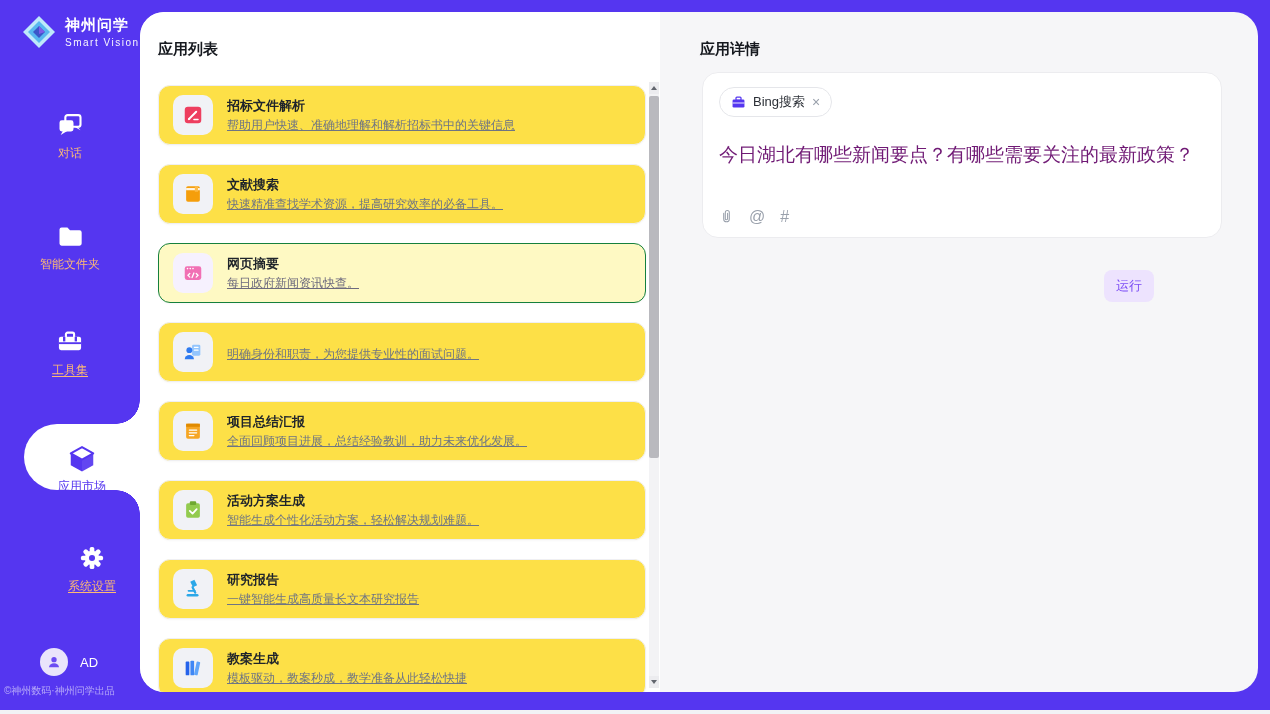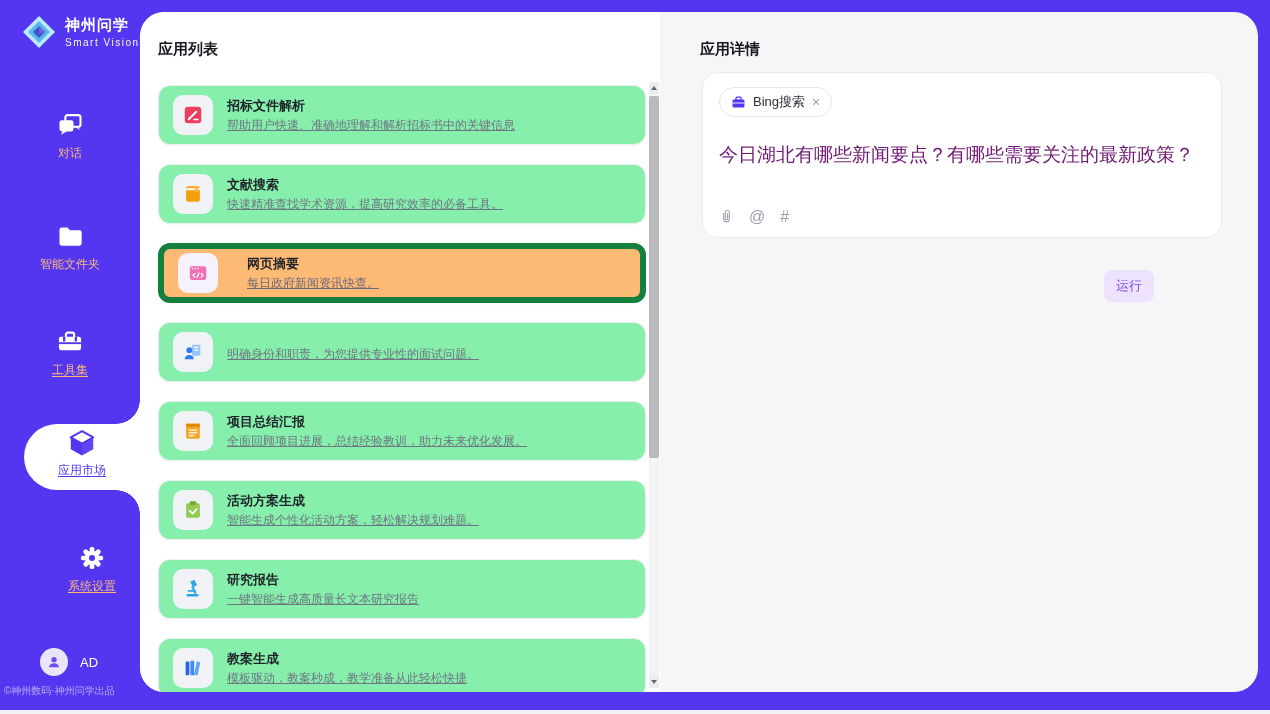--- a/index.html
+++ b/index.html
@@ -10,39 +10,39 @@
   .sidebar { position:absolute; left:0; top:0; width:140px; height:710px; color:#fff; }
   .logo { position:absolute; left:20px; top:13px; display:flex; align-items:center; }
   .logo-text { margin-left:7px; }
   .logo-name { font-size:15px; font-weight:bold; letter-spacing:1px; }
   .logo-sub { font-size:10px; letter-spacing:1.5px; margin-top:2px; opacity:.95; }
   .nav-item { position:absolute; left:0; width:140px; text-align:center; cursor:pointer; }
   .nav-item .nicon { display:block; margin:0 auto 6px; }
   .nav-label { font-size:12px; color:#fdba74; }
   .nav-label.u { text-decoration:underline; text-underline-offset:2px; }
   .nav-active-bubble { position:absolute; left:24px; top:424px; width:116px; height:66px; background:#fff;
-    border-radius:33px 0 0 33px; text-align:center; padding-top:4px; cursor:pointer; }
+    border-radius:33px 0 0 33px; text-align:center; padding-top:20px; cursor:pointer; }
   .nav-active-bubble::before { content:''; position:absolute; right:0; top:-24px; width:24px; height:24px;
     background:radial-gradient(circle at 0 0, rgba(0,0,0,0) 23.5px, #fff 24px); }
   .nav-active-bubble::after { content:''; position:absolute; right:0; bottom:-24px; width:24px; height:24px;
     background:radial-gradient(circle at 0 100%, rgba(0,0,0,0) 23.5px, #fff 24px); }
   .nav-active-bubble .nav-label { color:#5536F0; }
   .user-row { position:absolute; left:40px; top:648px; display:flex; align-items:center; cursor:pointer; }
   .avatar { width:28px; height:28px; border-radius:50%; background:#EAE4FB; display:flex; align-items:center; justify-content:center; }
   .user-name { color:#fff; font-size:13px; margin-left:12px; }
   .side-footer { position:absolute; left:4px; top:684px; font-size:10px; color:rgba(255,255,255,.55); white-space:nowrap; }
 
   
   .content { position:absolute; left:140px; top:12px; width:1118px; height:680px; background:#F6F6F8; border-radius:24px; overflow:hidden; }
   .panel-list { position:absolute; left:0; top:0; width:520px; height:680px; background:#fff; border-radius:24px 0 0 24px; }
   .panel-title { position:absolute; left:18px; top:28px; font-size:15px; font-weight:bold; color:#16191f; }
   .list { position:absolute; left:18px; top:73px; width:488px; }
-  .card { position:relative; width:488px; height:60px; background:#86efac; border:1px solid #EFEFF2; border-radius:12px;
+  .card { position:relative; width:488px; height:60px; background:#fde047; border:1px solid #EFEFF2; border-radius:12px;
     margin-bottom:19px; display:flex; align-items:center; padding:0 14px; cursor:pointer; box-shadow:0 1px 2px rgba(20,20,40,.03); }
-  .card.selected { background:#fdba74; border:6px solid #15803d;gap:15px; }
+  .card.selected { background:#fef9c3; border:1px solid #15803d; }
   .tile { width:40px; height:40px; border-radius:10px; background:#F1F2F6; display:flex; align-items:center; justify-content:center; flex:none; }
   .card.selected .tile { background:#F6F1FE; }
   .card-text { margin-left:14px; overflow:hidden; }
   .card-name { font-size:13px; font-weight:bold; color:#1f242b; line-height:17px; }
   .card-desc { font-size:12px; color:#6F7583; line-height:16px; margin-top:3px; white-space:nowrap;text-decoration:underline; }
   .card.selected .card-desc { color:#6d6a7e; }
 
   
   .vscroll { position:absolute; right:1px; top:70px; width:10px; height:606px; background:#F3F3F5; border-radius:2px; }
   .sb-btn { position:absolute; left:0; width:10px; height:12px; background:#ECECEF; cursor:pointer; }

